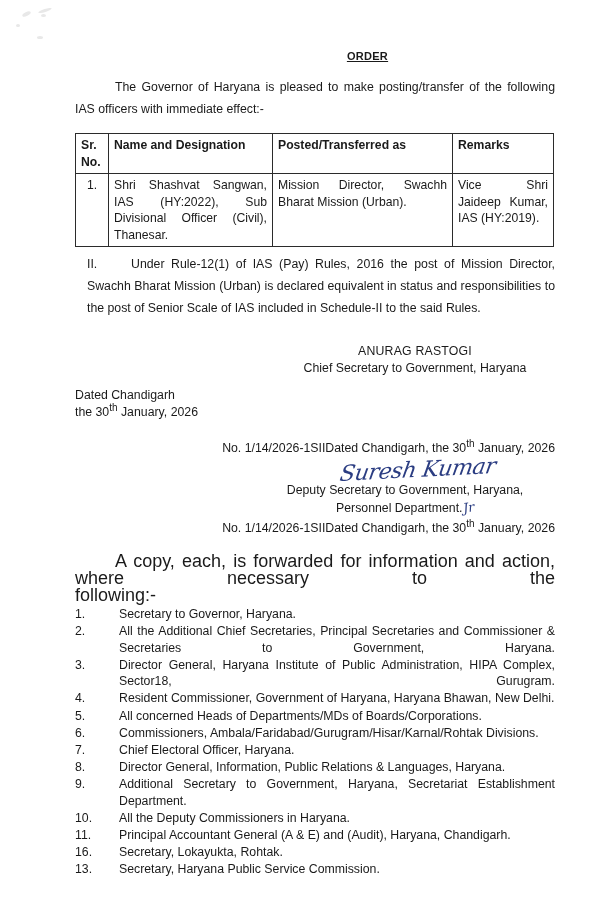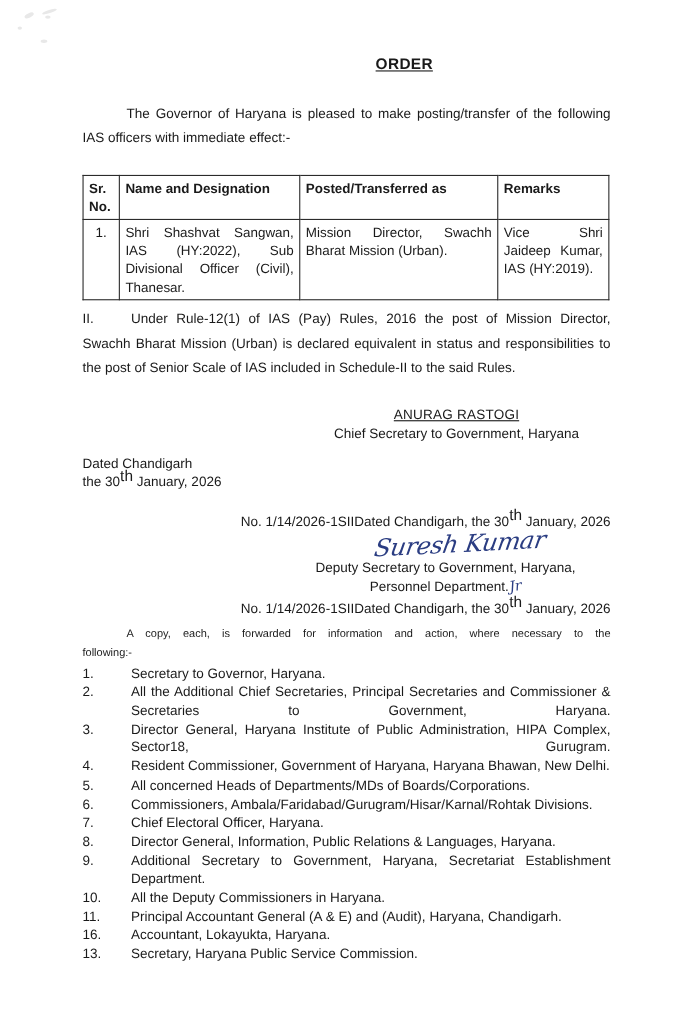--- a/index.html
+++ b/index.html
@@ -23,53 +23,54 @@
   .sp1 { left: 22px; top: 12px; width: 9px; height: 4px; transform: rotate(-25deg); }
   .sp2 { left: 38px; top: 9px;  width: 14px; height: 3px; transform: rotate(-18deg); }
   .sp3 { left: 41px; top: 14px; width: 5px; height: 3px; }
   .sp4 { left: 16px; top: 24px; width: 4px; height: 3px; }
   .sp5 { left: 37px; top: 36px; width: 6px; height: 3px; }
 
   .content { position: absolute; left: 75px; top: 0; width: 480px; }
 
   .order-title {
     text-align: center;
-    font-size: 14px;
+    font-size: 11px;
     font-weight: bold;
     text-decoration: underline;
     letter-spacing: 0.3px;
     margin-top: 50px;
     margin-left: 105px;
   }
 
   .body-para {
     font-size: 12.3px;
     line-height: 22px;
     text-align: justify;
-    margin-top: 26px;
+    margin-top: 14px;
   }
   .body-para.indent { text-indent: 40px; }
 
   .roman-para {
     font-size: 12.3px;
     line-height: 22px;
     text-align: justify;
     margin-top: 6px;
     position: relative;
     padding-left: 0;
+    margin-left: 12px;
   }
   .roman-label {
     display: inline-block;
     width: 44px;
   }
 
   table.order-table {
     border-collapse: collapse;
     width: 479px;
-    margin-top: 23px;
+    margin-top: 13px;
     table-layout: fixed;
   }
   table.order-table td, table.order-table th {
     border: 1px solid #2b2b2b;
     padding: 3px 5px;
     vertical-align: top;
     font-size: 12.2px;
     line-height: 16.5px;
   }
   table.order-table th {
@@ -87,31 +88,31 @@
   .sig-row {
     display: flex;
     justify-content: space-between;
     align-items: flex-start;
     margin-top: 24px;
     font-size: 12.3px;
     line-height: 17px;
   }
   .dated-left { white-space: nowrap; margin-top: 44px; }
   .sig-right { text-align: center; width: 280px; }
-  .sig-right .nm { letter-spacing: 0.2px; text-decoration: underline; }
+  .sig-right .nm { letter-spacing: 0.2px; }
 
   .ref-row {
     display: flex;
     justify-content: flex-end;
     margin-top: 20px;
     font-size: 12.3px;
   }
   .ref-row .right { white-space: nowrap; }
 
-  sup { font-size: 14px; vertical-align: super; line-height: 0; }
+  sup { font-size: 10px; vertical-align: super; line-height: 0; }
 
   .signblock {
     margin-top: 2px;
     text-align: right;
     position: relative;
   }
   .handsig {
     color: #2b3d82;
     font-family: "DejaVu Serif", serif;
     font-style: italic;
@@ -216,21 +217,21 @@
         <div>Deputy Secretary to Government, Haryana,</div>
         <div><span>Personnel Department.</span><span class="initial-mark">Jr</span></div>
       </div>
     </div>
 
     <div class="ref-row" style="margin-top:4px;">
       <span>No. 1/14/2026-1SII</span>
       <span class="right"><span>Dated Chandigarh, the 30</span><sup>th</sup><span> January, 2026</span></span>
     </div>
 
-    <div style="margin-top:8px; font-size:10px; line-height:17px;">
+    <div style="margin-top:18px; font-size:18px; line-height:17px;">
       <div style="text-indent:40px; text-align:justify; text-align-last:justify;">A copy, each, is forwarded for information and action, where necessary to the</div>
       <div>following:-</div>
     </div>
 
     <ol class="dist-list">
       <li>
           <span class="num">1.</span>
           <span class="txt">Secretary to Governor, Haryana.</span>
         </li>
       <li>
@@ -268,21 +269,21 @@
       <li>
           <span class="num">10.</span>
           <span class="txt">All the Deputy Commissioners in Haryana.</span>
         </li>
       <li>
           <span class="num">11.</span>
           <span class="txt">Principal Accountant General (A &amp; E) and (Audit), Haryana, Chandigarh.</span>
         </li>
       <li>
           <span class="num">16.</span>
-          <span class="txt">Accountant, Lokayukta, Haryana.</span>
+          <span class="txt">Secretary, Lokayukta, Rohtak.</span>
         </li>
       <li>
           <span class="num">13.</span>
           <span class="txt">Secretary, Haryana Public Service Commission.</span>
         </li>
 
     </ol>
 
   </div>
 </div>

